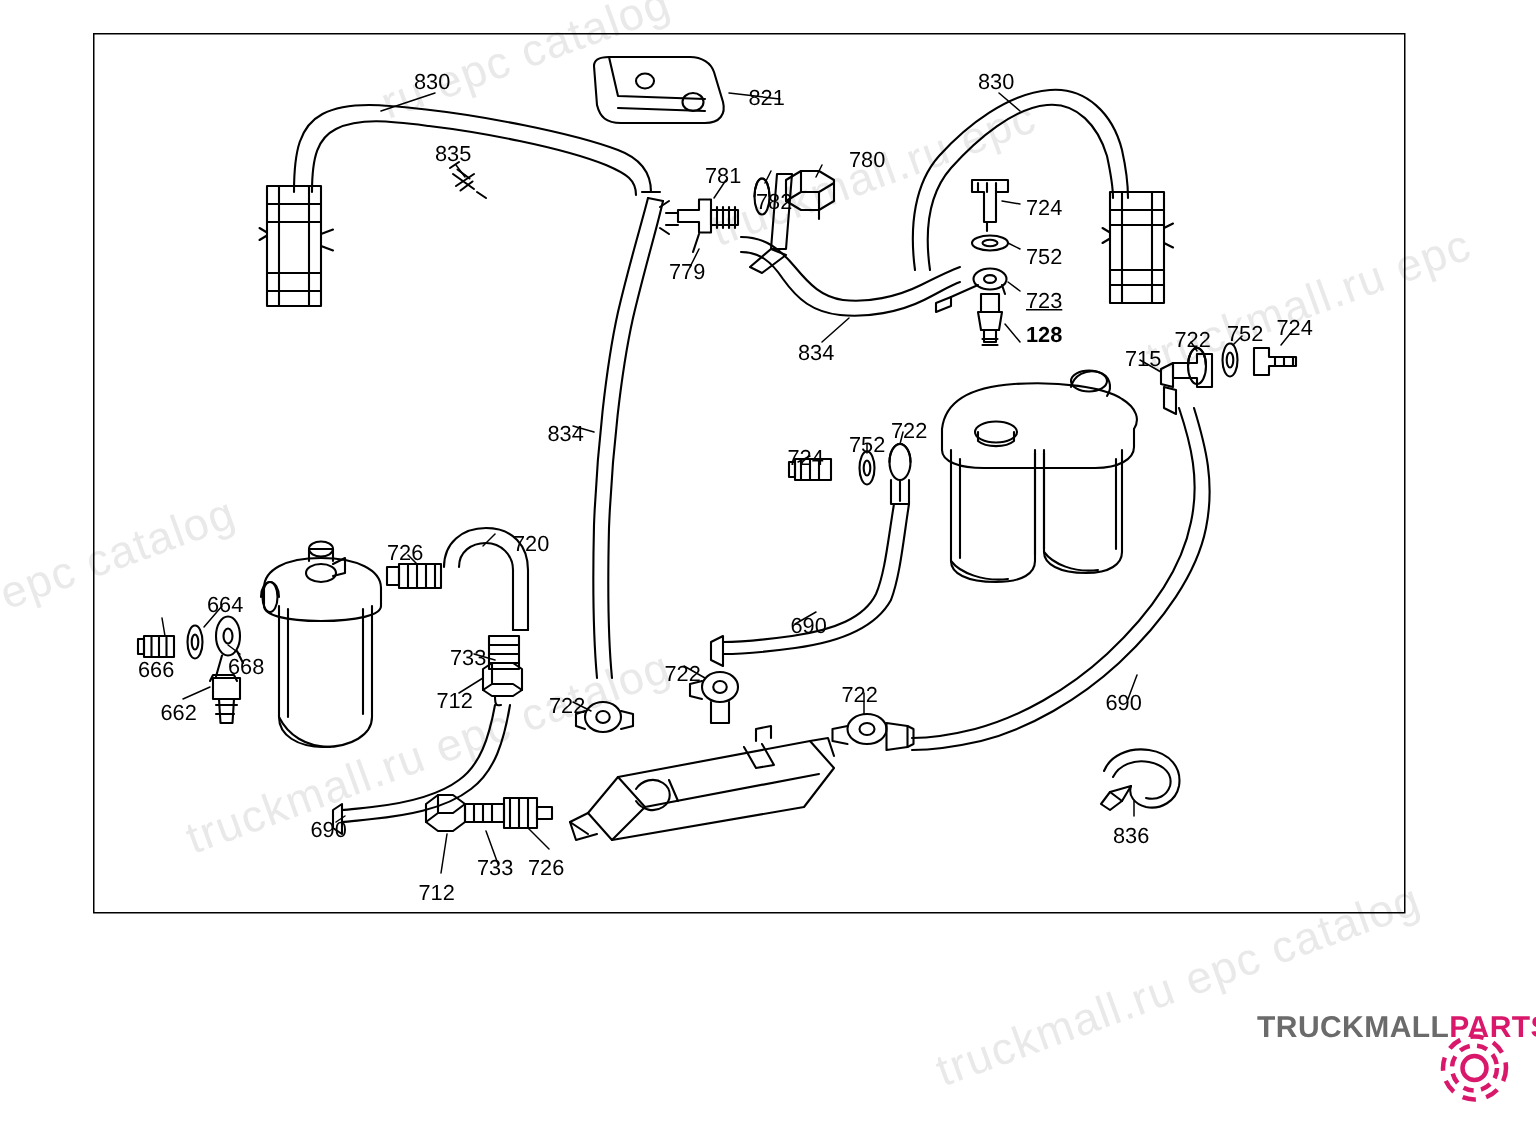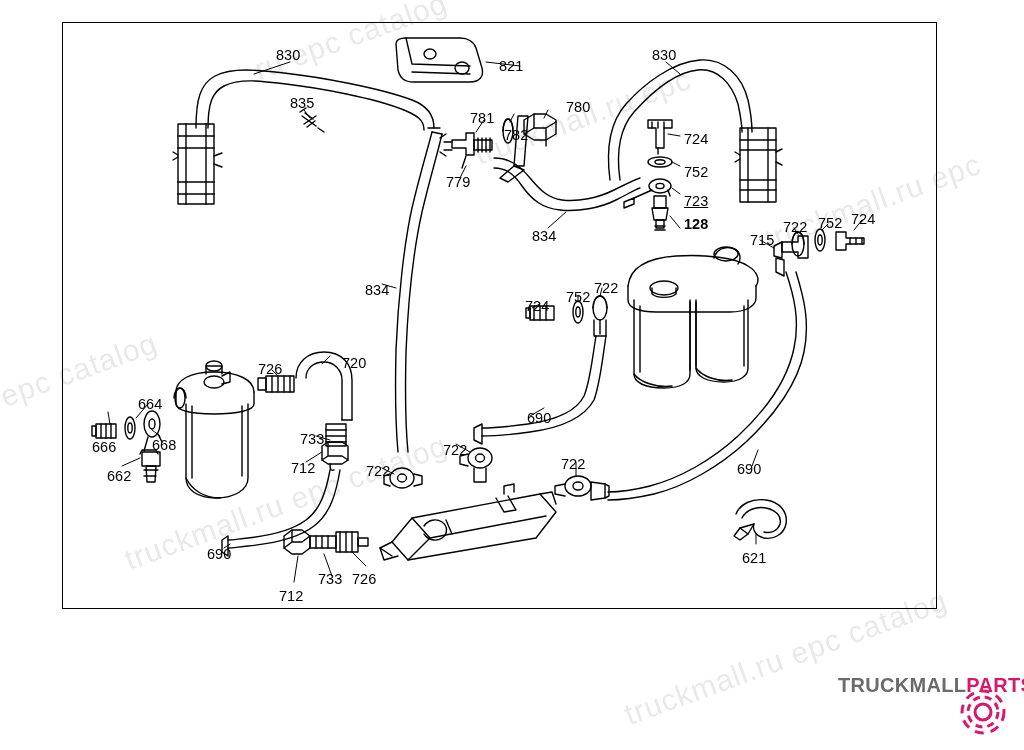--- a/index.html
+++ b/index.html
@@ -445,21 +445,21 @@
     <span class="lbl" style="left:152px; top:437px;">668</span>
     <span class="lbl" style="left:527px; top:410px;">690</span>
     <span class="lbl" style="left:300px; top:431px;">733</span>
     <span class="lbl" style="left:443px; top:442px;">722</span>
     <span class="lbl" style="left:107px; top:468px;">662</span>
     <span class="lbl" style="left:291px; top:460px;">712</span>
     <span class="lbl" style="left:366px; top:463px;">722</span>
     <span class="lbl" style="left:561px; top:456px;">722</span>
     <span class="lbl" style="left:737px; top:461px;">690</span>
     <span class="lbl" style="left:207px; top:546px;">690</span>
-    <span class="lbl" style="left:742px; top:550px;">621</span>
+    <span class="lbl" style="left:742px; top:550px;">836</span>
     <span class="lbl" style="left:279px; top:588px;">712</span>
     <span class="lbl" style="left:318px; top:571px;">733</span>
     <span class="lbl" style="left:352px; top:571px;">726</span>
   </div>
 
   <div id="logo">
     <div class="txt">
       <span>TRUCKMALL</span><span class="p">PARTS</span>
     </div>
     <svg class="gear" viewBox="0 0 54 54">

